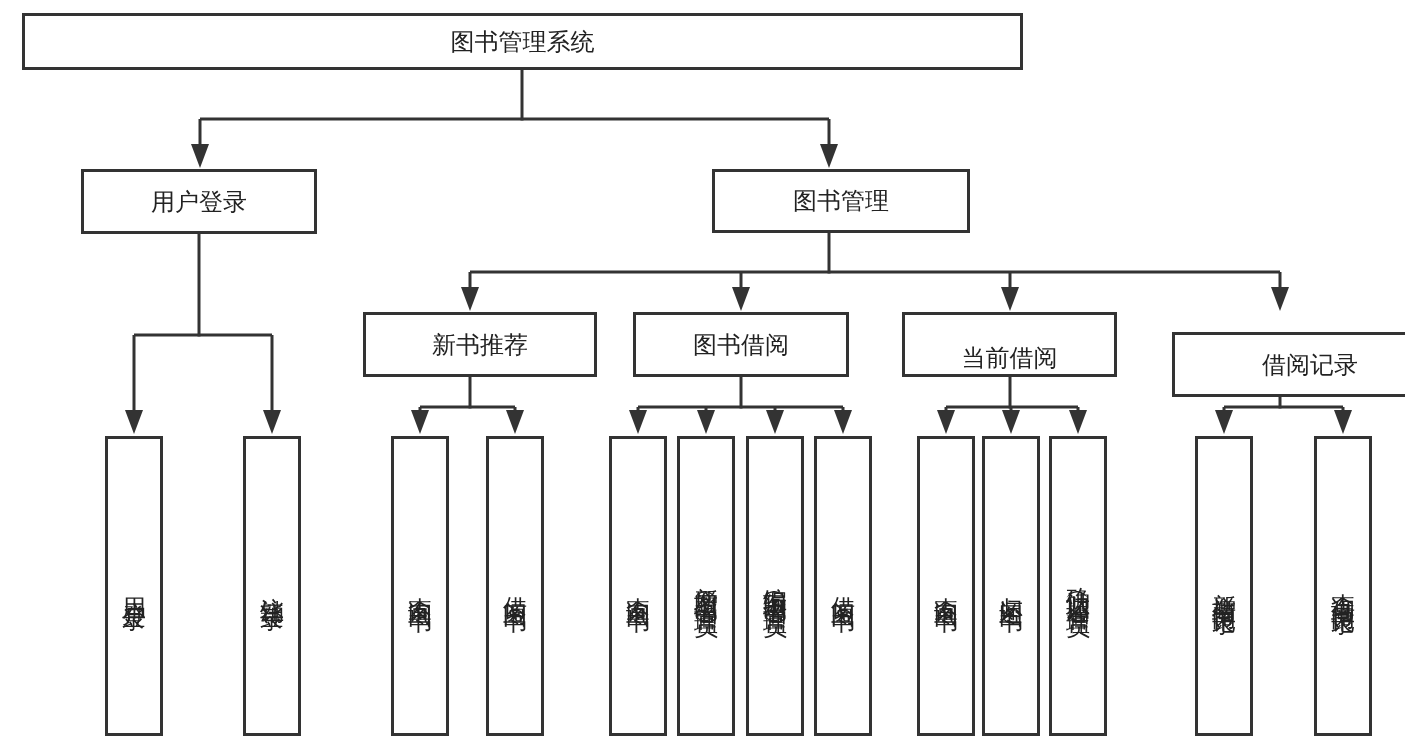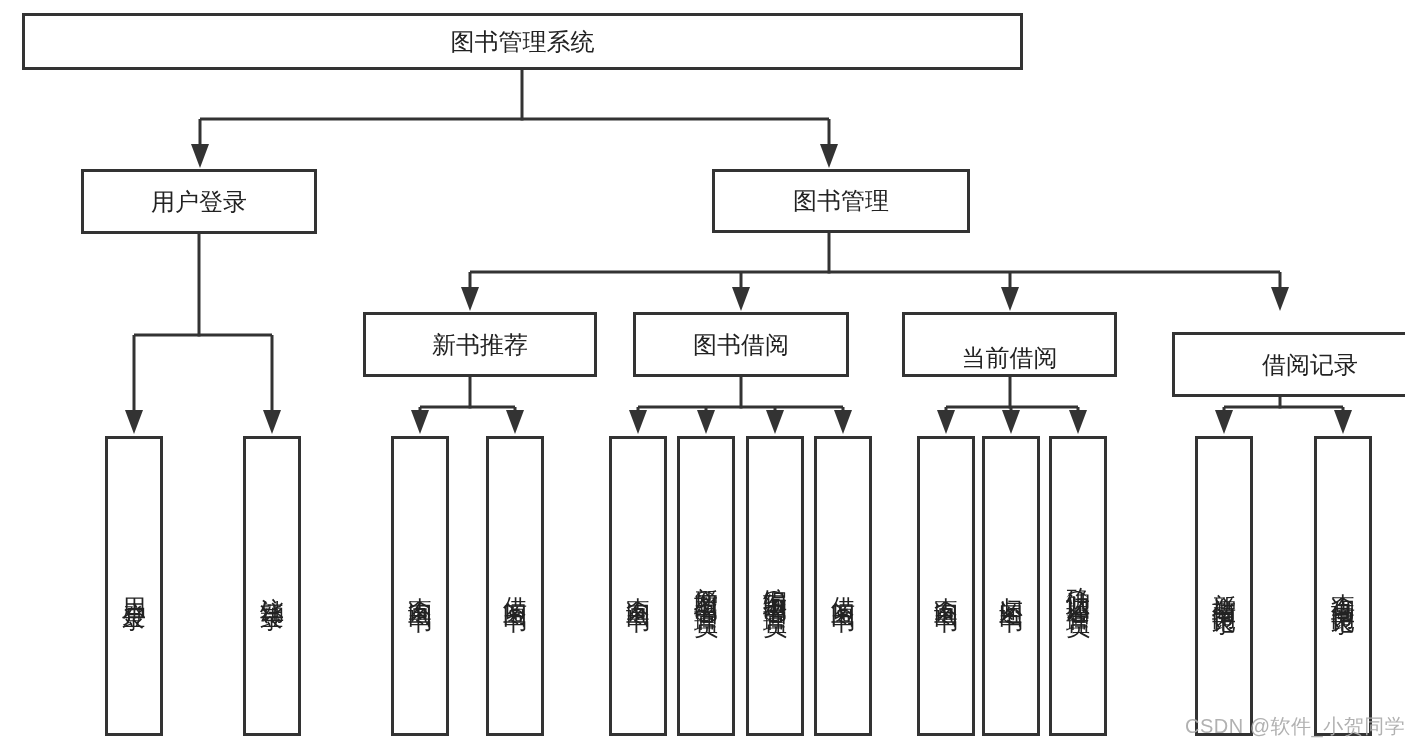--- a/index.html
+++ b/index.html
@@ -187,14 +187,13 @@
   <div class="box vbox leaf n-cb-confirm">
     <span class="vlabel">确认归还（管理员）</span>
   </div>
   <div class="box vbox leaf n-br-add">
     <span class="vlabel">新增借阅记录</span>
   </div>
   <div class="box vbox leaf n-br-query">
     <span class="vlabel">查询借阅记录</span>
   </div>
 
-  <div class="watermark">CSDN @软件_小贺同学</div>
 </div>
 
 </body></html>

